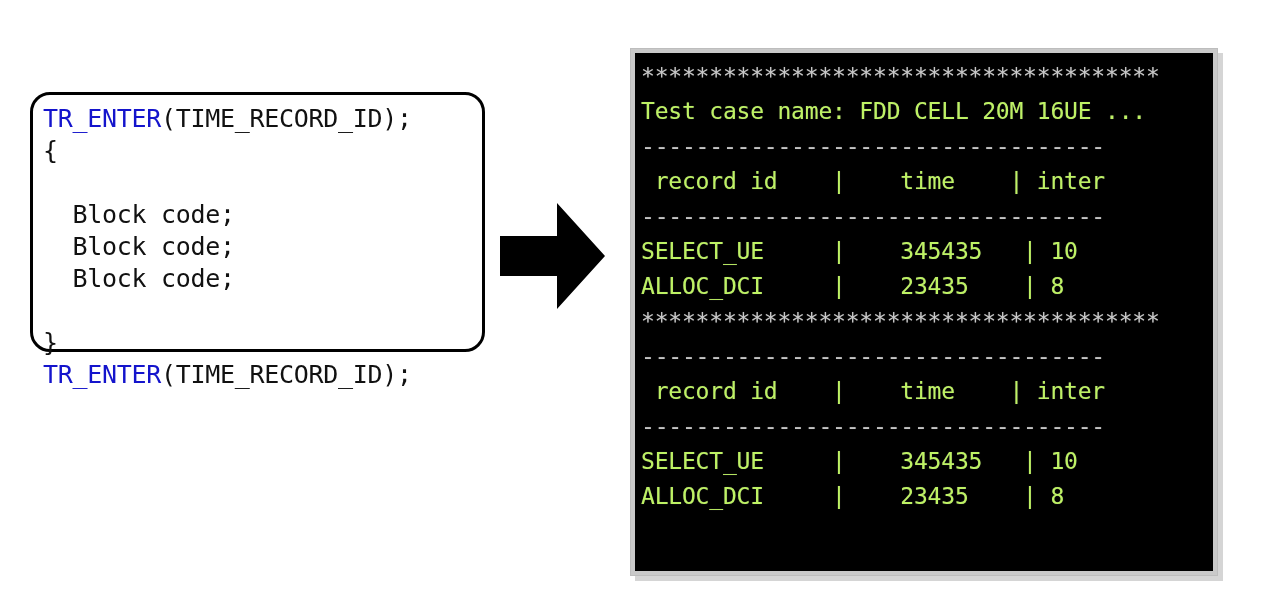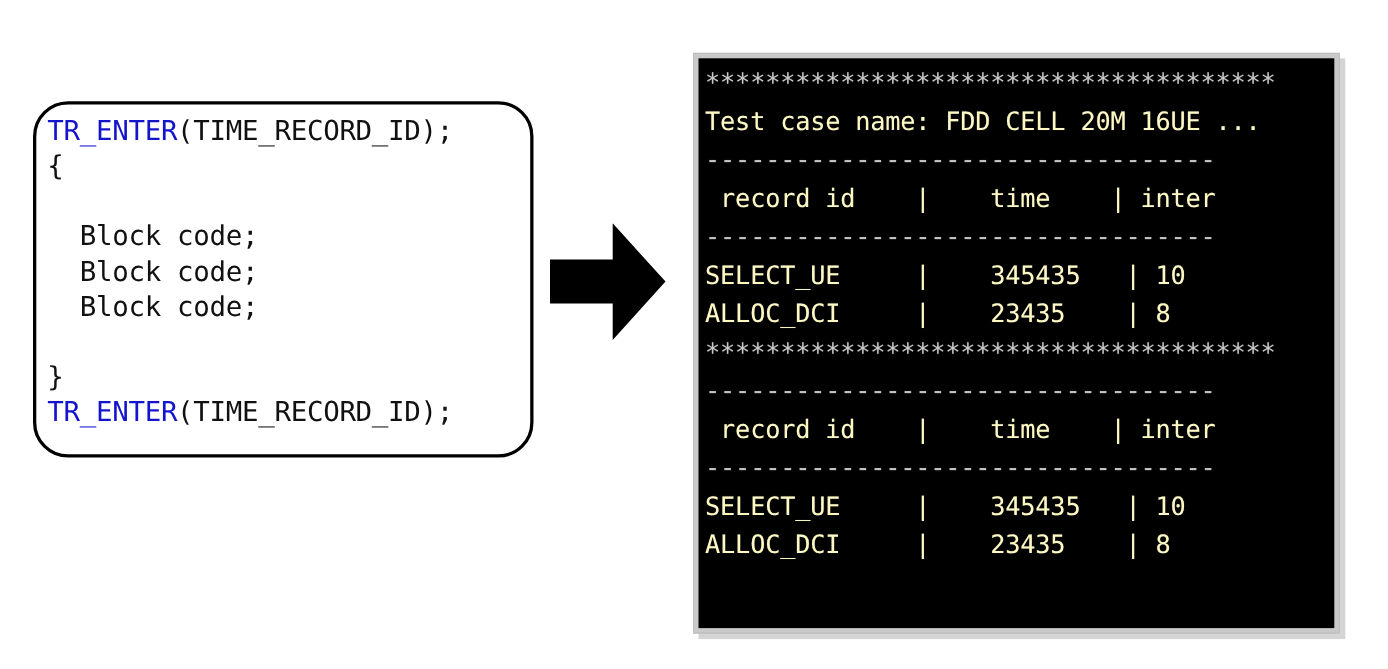--- a/index.html
+++ b/index.html
@@ -14,24 +14,24 @@
     overflow: hidden;
     font-family: "DejaVu Sans Mono", monospace;
   }
 
   
   #code-panel {
     position: absolute;
     left: 30px;
     top: 92px;
     width: 455px;
-    height: 324px;
+    height: 260px;
     background: #ffffff;
     border: 3px solid #000000;
-    border-radius: 32px;
+    border-radius: 20px;
     box-sizing: border-box;
     padding: 8px 0 0 10px;
   }
   .code-line {
     font-family: "DejaVu Sans Mono", monospace;
     font-size: 25px;
     line-height: 32px;
     color: #111111;
     white-space: pre;
     letter-spacing: -0.3px;
@@ -68,21 +68,21 @@
     height: 100%;
     background: #000000;
     box-sizing: border-box;
     padding: 6px 0 0 6px;
     overflow: hidden;
   }
   .term-line {
     font-family: "DejaVu Sans Mono", monospace;
     font-size: 23px;
     line-height: 35px;
-    color: #fef9c3;
+    color: #bef264;
     white-space: pre;
     letter-spacing: -0.2px;
     text-shadow: 0 0 1px rgba(210,210,210,0.35);
   }
   .term-line.rule { color: #c5c5c5; }
   .term-line.stars { color: #c8c8c8; }
 </style>
 </head>
 <body>
 

